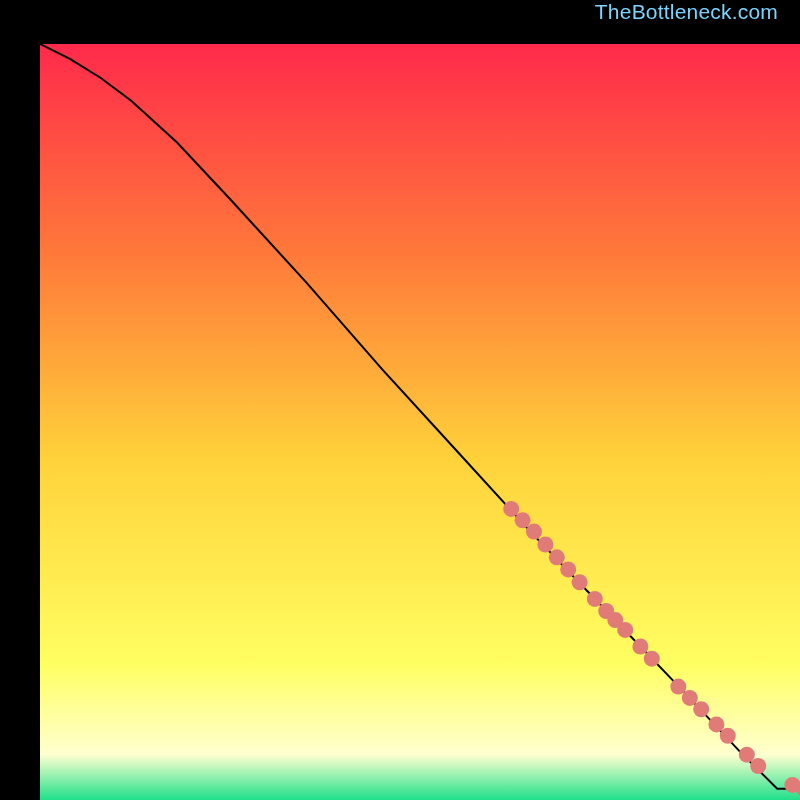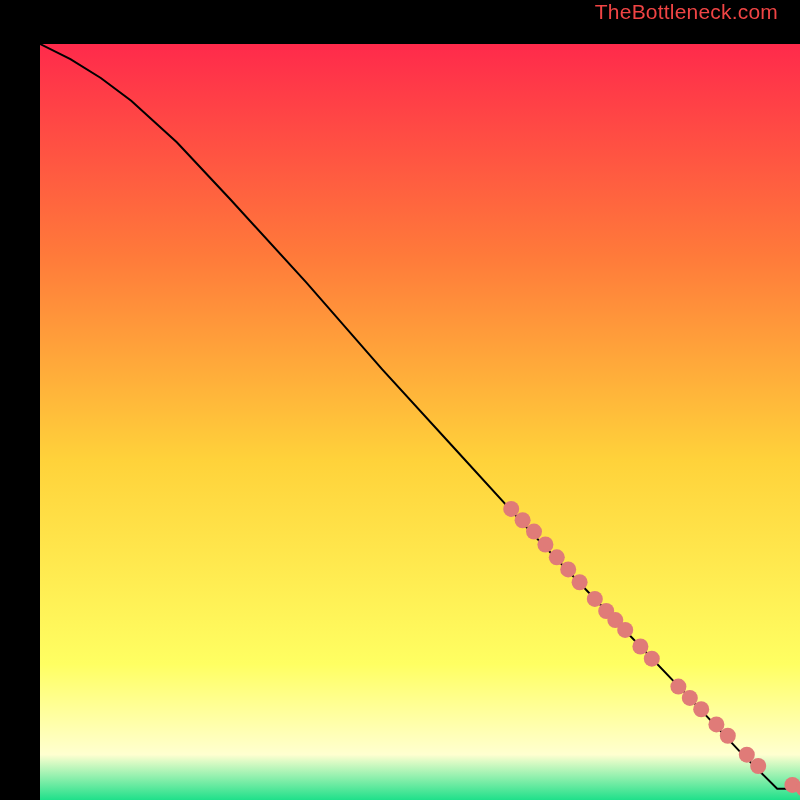--- a/index.html
+++ b/index.html
@@ -16,21 +16,21 @@
     left: 20px;
     top: 20px;
     width: 760px;
     height: 760px;
     background: #000;
   }
   .attribution {
     position: absolute;
     top: 0;
     right: 22px;
-    color: #ef4444;
+    color: #7dd3fc;
     font-size: 21px;
     letter-spacing: 0.2px;
     font-weight: 400;
   }
   .chart {
     position: absolute;
     left: 20px;
     top: 24px;
     width: 760px;
     height: 756px;

